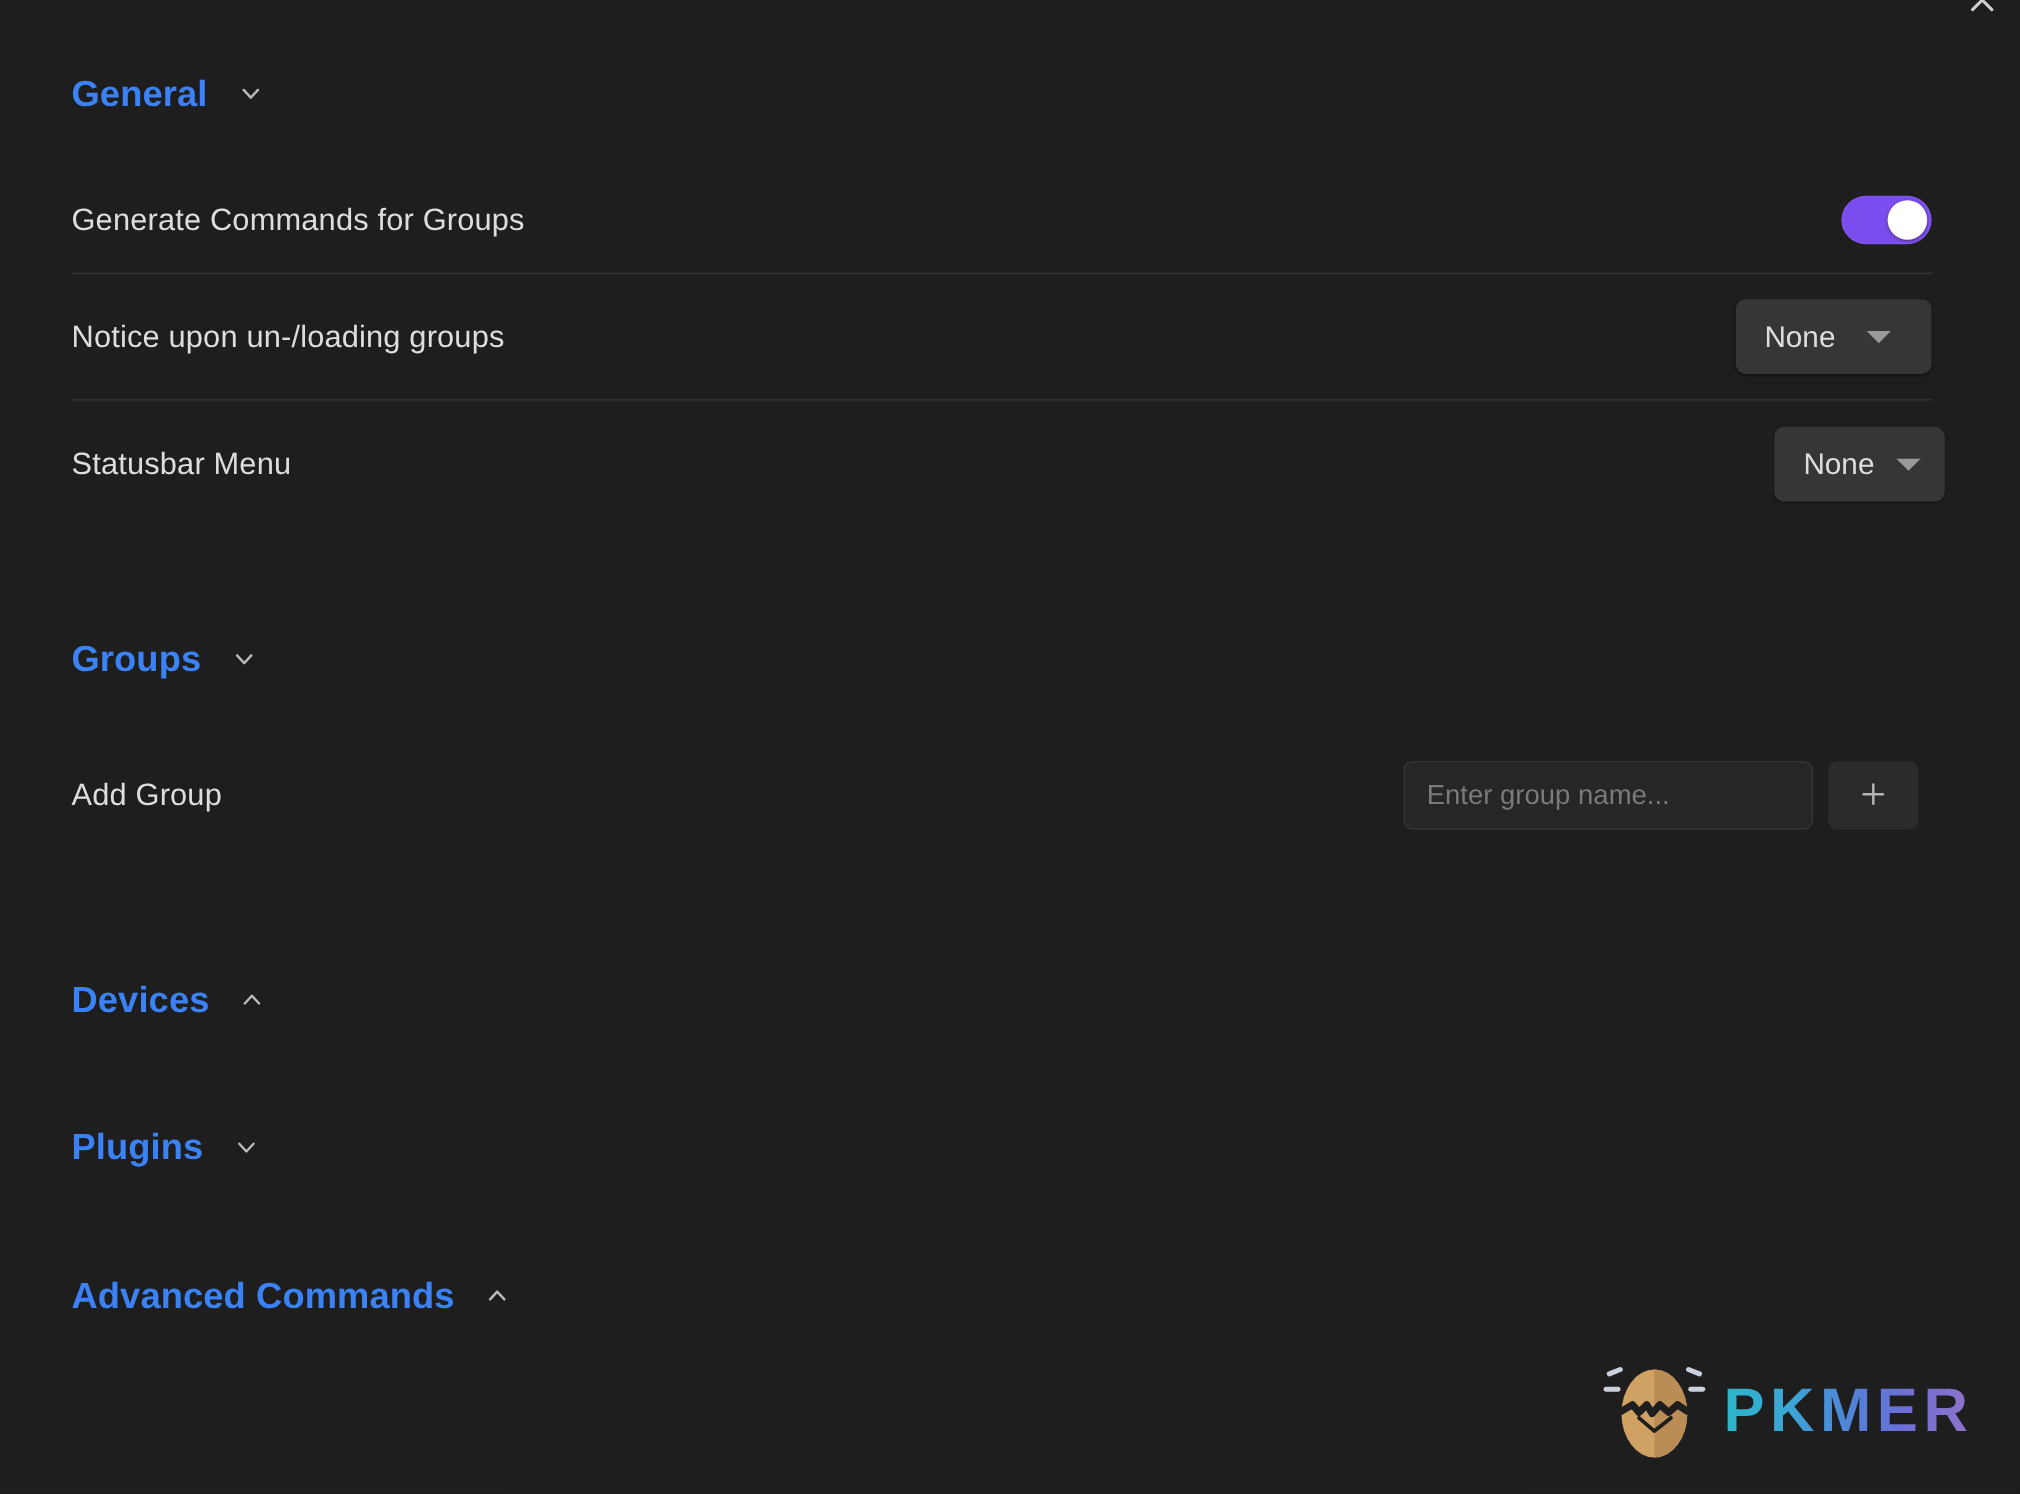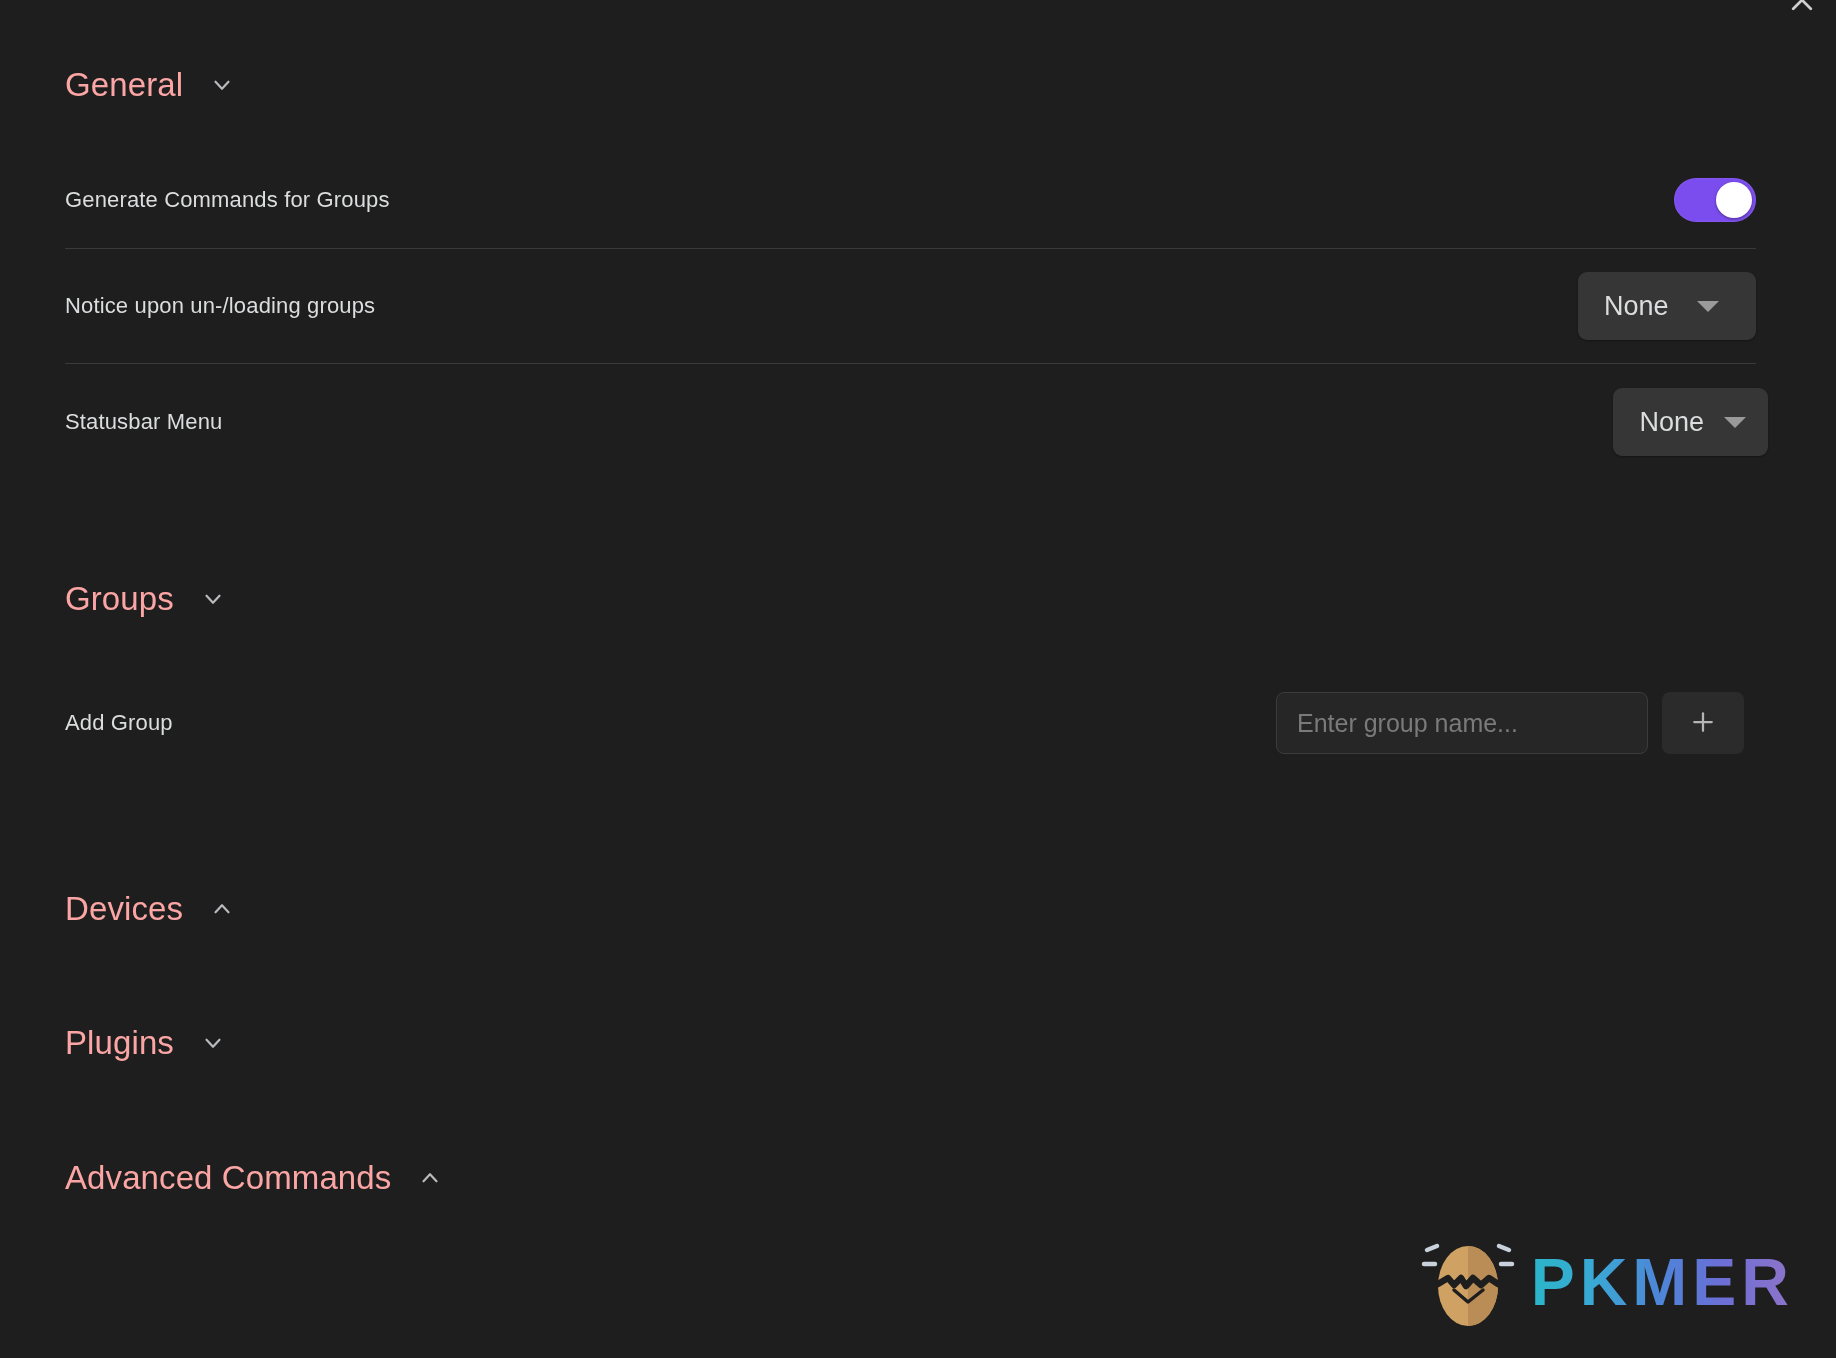--- a/index.html
+++ b/index.html
@@ -43,40 +43,40 @@
 
   
   .section-head {
     display: flex;
     align-items: center;
     cursor: pointer;
     user-select: none;
   }
   .section-head .sec-title {
     font-size: 33px;
-    font-weight: normal;
-    color: #fca5a5;
+    font-weight: bold;
+    color: #3b82f6;
     letter-spacing: 0.1px;
   }
   .section-head .sec-chevron {
     margin-left: 26px;
     display: flex;
     align-items: center;
     color: #b9bbbe;
   }
 
   
   .setting-row {
     display: flex;
     align-items: center;
     justify-content: space-between;
     min-height: 96px;
   }
   .setting-name {
-    font-size: 22px;
+    font-size: 28px;
     color: #dcddde;
     font-weight: 400;
     letter-spacing: 0.15px;
   }
   .setting-ctrl {
     display: flex;
     align-items: center;
   }
 
   .divider {
@@ -165,21 +165,21 @@
   
   .watermark {
     position: absolute;
     right: 42px;
     bottom: 22px;
     display: flex;
     align-items: center;
     pointer-events: none;
   }
   .wm-text {
-    font-size: 66px;
+    font-size: 56px;
     font-weight: bold;
     letter-spacing: 5px;
     margin-left: 16px;
     background: linear-gradient(90deg, #2bb5c9 0%, #3aa8d4 24%, #4f84d8 50%, #6b6fd6 72%, #8f74c9 100%);
     -webkit-background-clip: text;
     background-clip: text;
     -webkit-text-fill-color: transparent;
     color: transparent;
   }
 

